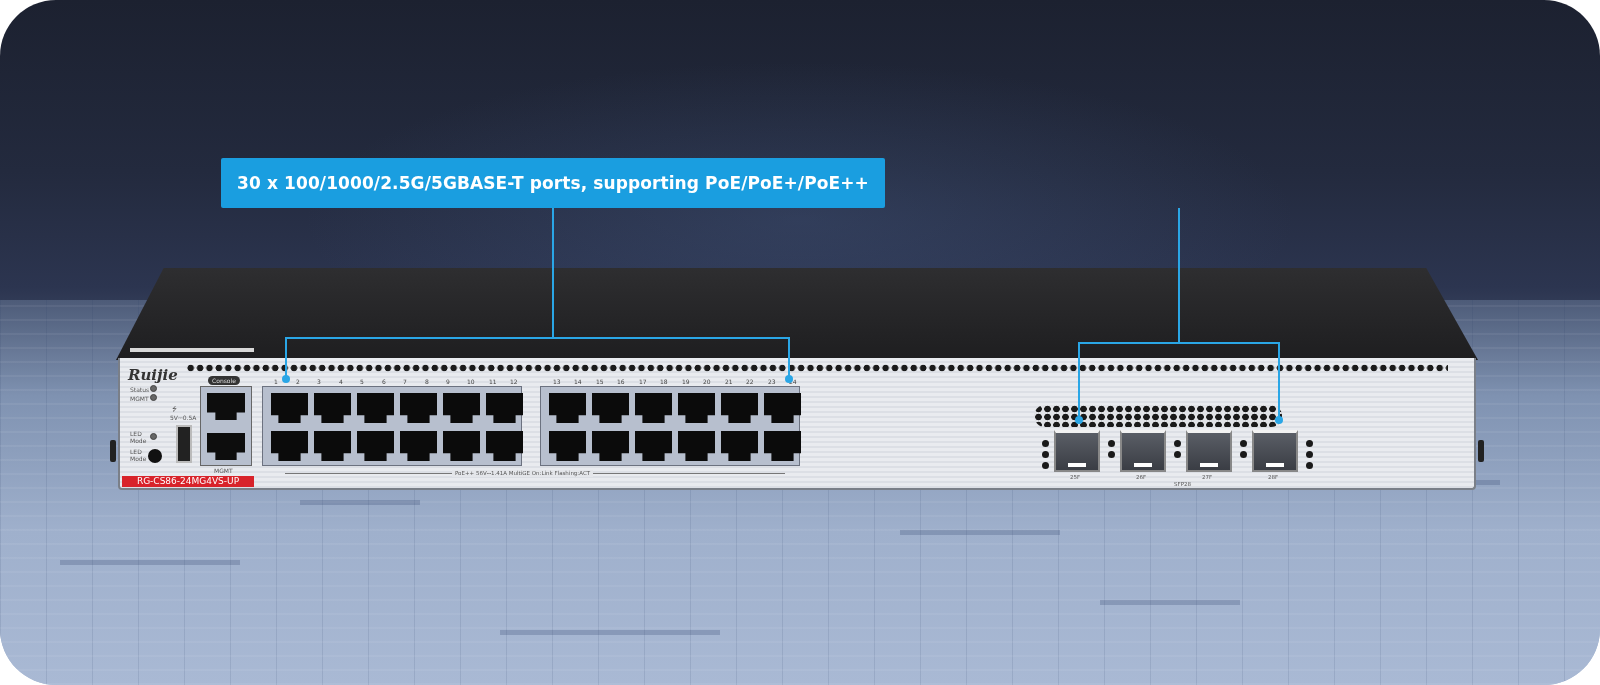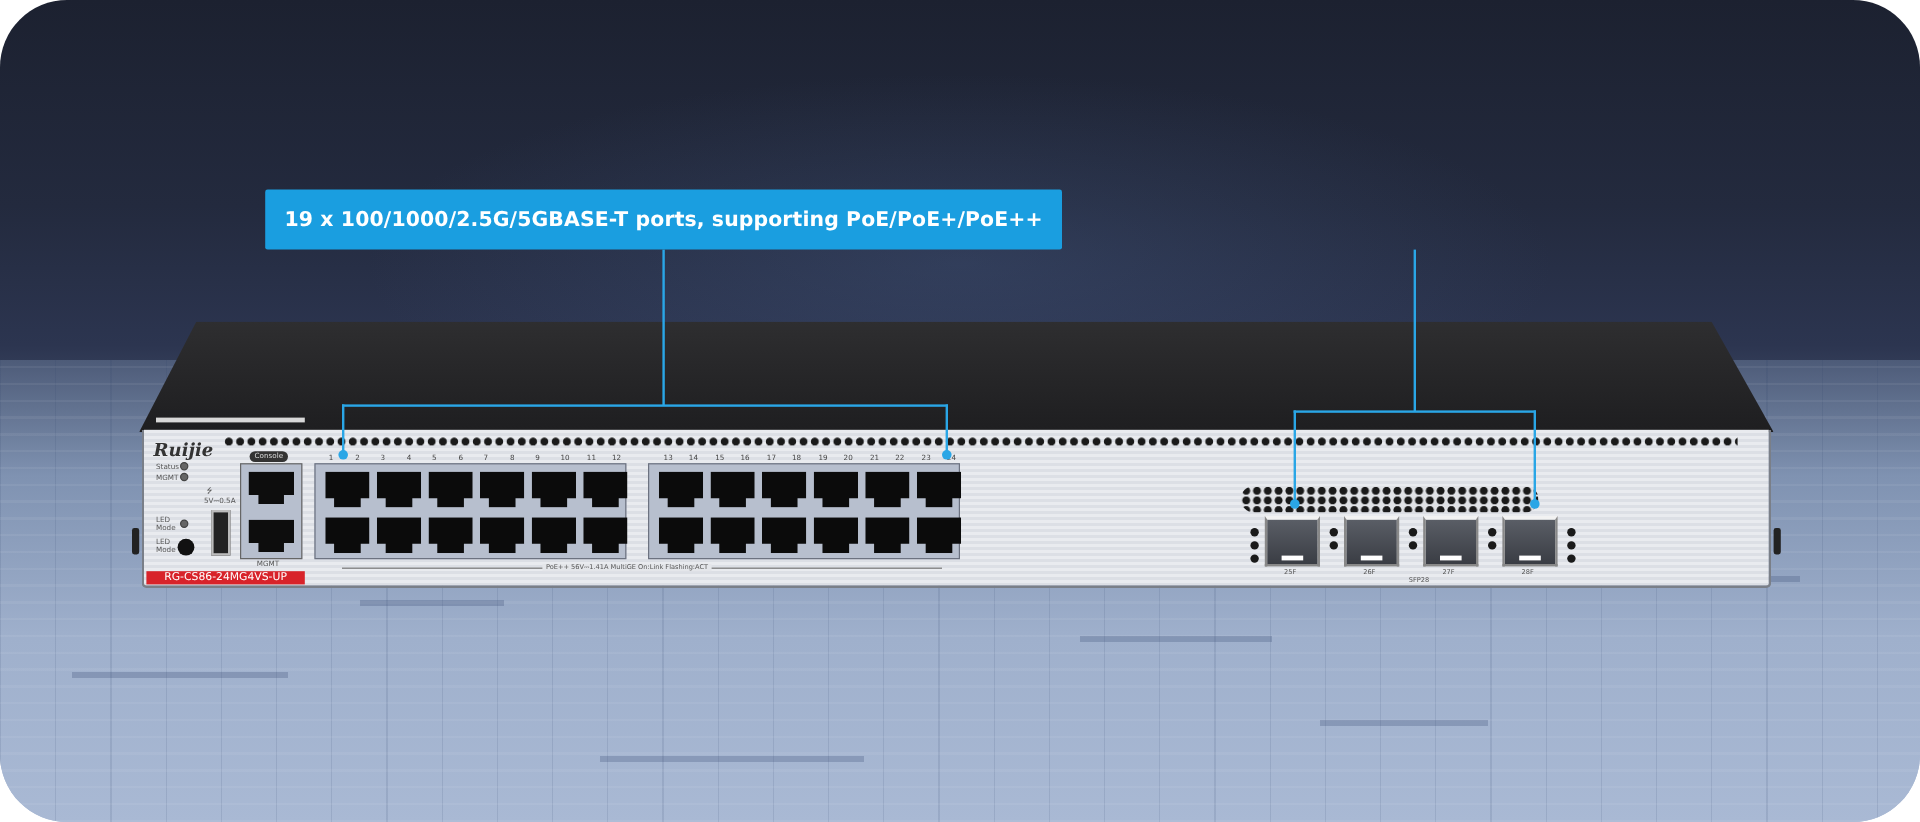--- a/index.html
+++ b/index.html
@@ -200,21 +200,21 @@
   <div class="sfp-led" style="left:1306px;top:440px;"></div>
   <div class="sfp-led" style="left:1306px;top:451px;"></div>
   <div class="sfp-led" style="left:1306px;top:462px;"></div>
 
   <div class="sfp-num" style="left:1070px;">25F</div>
   <div class="sfp-num" style="left:1136px;">26F</div>
   <div class="sfp-num" style="left:1202px;">27F</div>
   <div class="sfp-num" style="left:1268px;">28F</div>
   <div class="sfp-num" style="left:1174px;top:481px;">SFP28</div>
 
-  <div class="callout" style="left:221px;top:158px;width:664px;height:50px;">19 x 100/1000/2.5G/5GBASE-T ports, supporting PoE/PoE+/PoE++</div>
+  <div class="callout" style="left:221px;top:158px;width:664px;height:50px;">30 x 100/1000/2.5G/5GBASE-T ports, supporting PoE/PoE+/PoE++</div>
   <div class="line" style="left:552px;top:208px;width:2px;height:130px;"></div>
   <div class="line" style="left:285px;top:337px;width:505px;height:2px;"></div>
   <div class="line" style="left:285px;top:337px;width:2px;height:40px;"></div>
   <div class="line" style="left:788px;top:337px;width:2px;height:40px;"></div>
   <div class="dot" style="left:282px;top:375px;"></div>
   <div class="dot" style="left:785px;top:375px;"></div>
 
   <div class="line" style="left:1178px;top:208px;width:2px;height:135px;"></div>
   <div class="line" style="left:1078px;top:342px;width:202px;height:2px;"></div>
   <div class="line" style="left:1078px;top:342px;width:2px;height:76px;"></div>

